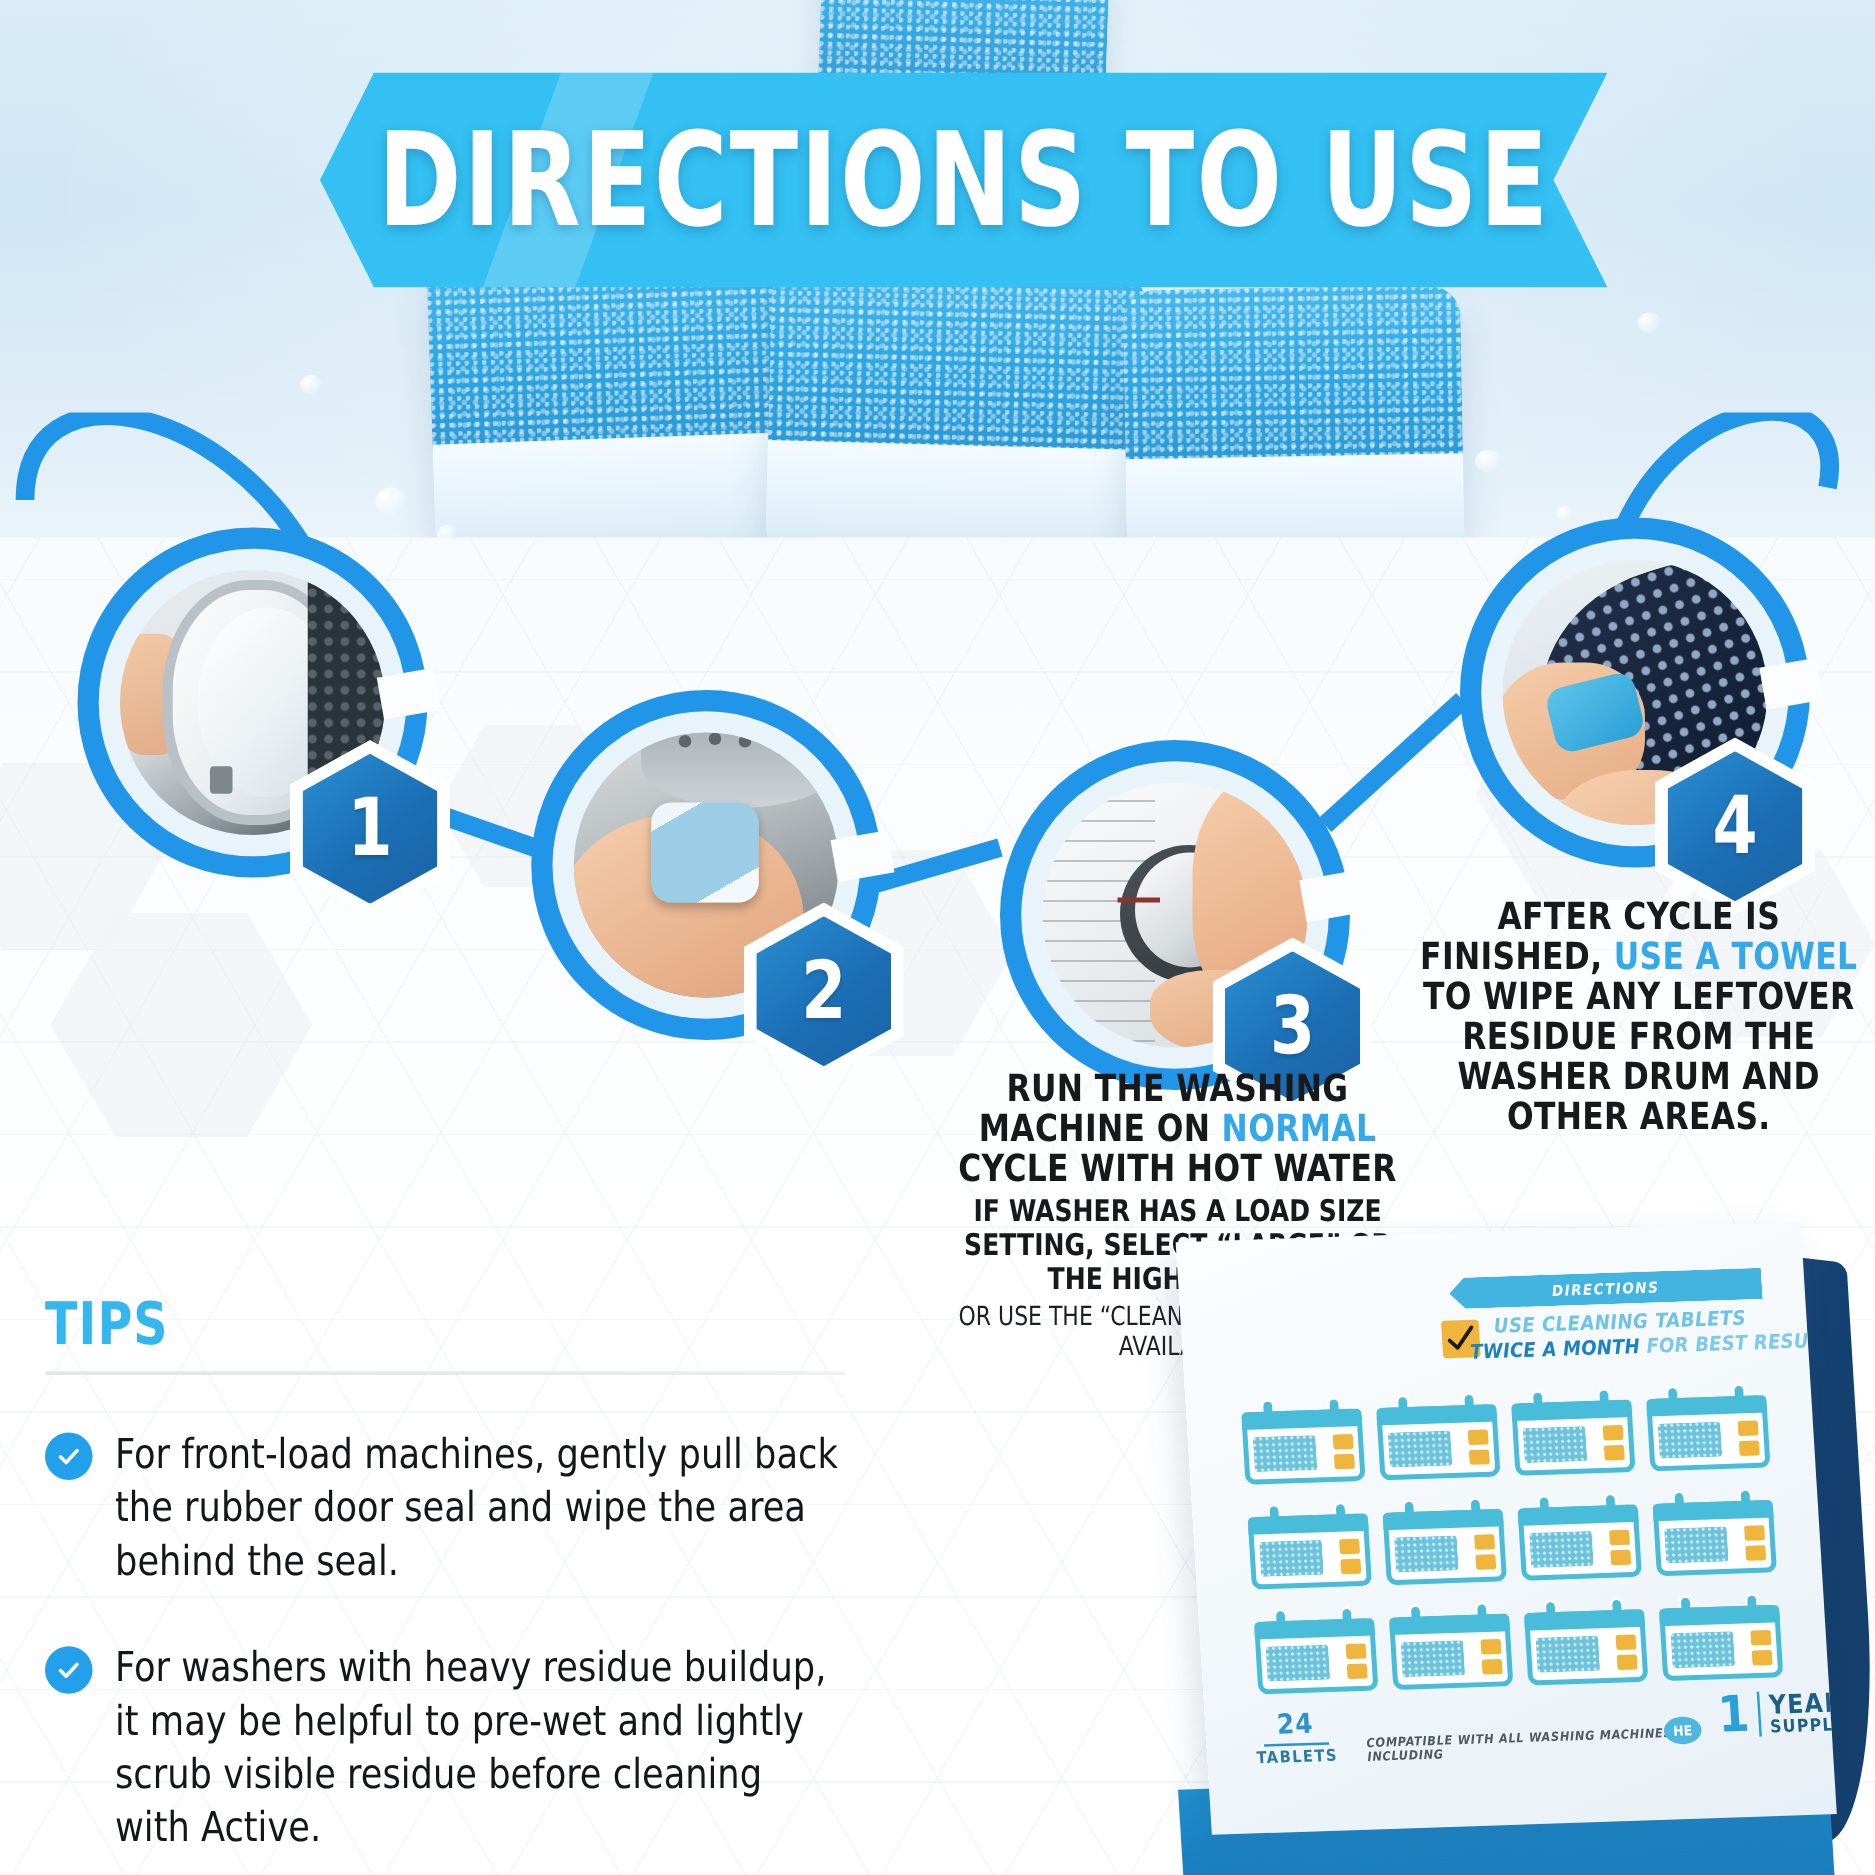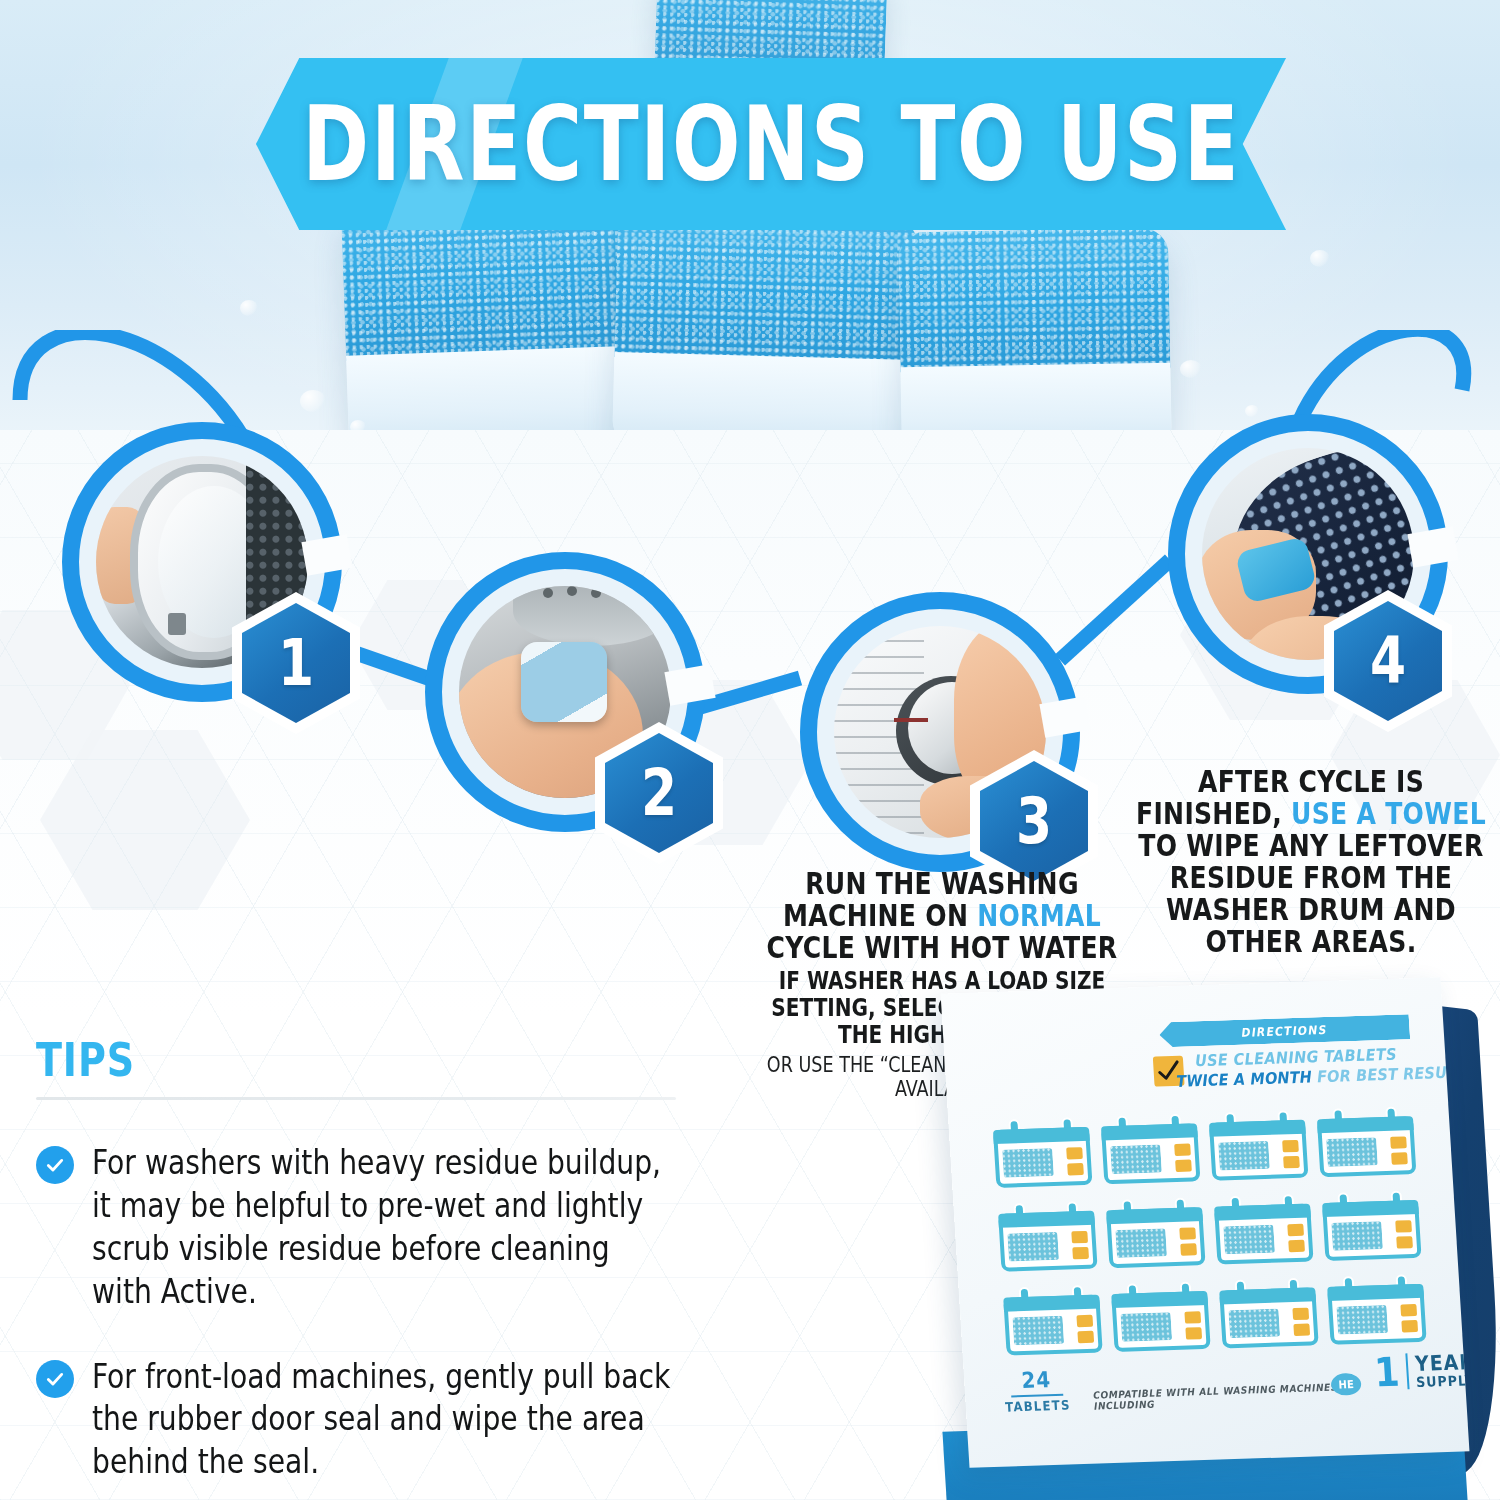--- a/index.html
+++ b/index.html
@@ -419,21 +419,21 @@
           <i class="sh" style="left:86px;top:150px;width:120px;height:66px;border-radius:40% 46% 40% 46%;background:linear-gradient(160deg,#f4c8a6,#e0a87f);"></i>
         </div>
       </div>
       <div class="ring-gap" style="right:-8px; top:108px;"></div>
       <div class="hexnum-outer" style="left:170px; top:158px;">
         <div class="hexnum">
             <span>3</span>
           </div>
       </div>
     </div>
-    <div class="step-text" style="left:-58px; top:276px; width:400px;">
+    <div class="step-text" style="left:-58px; top:264px; width:400px;">
       <div class="st-main">
         <span>RUN THE WASHING MACHINE ON </span><span class="hl">NORMAL</span><span> CYCLE WITH HOT WATER</span>
       </div>
       <div class="st-sub2">IF WASHER HAS A LOAD SIZE SETTING, SELECT “LARGE” OR THE HIGHEST SIZE</div>
       <div class="st-sub3">OR USE THE “CLEAN WASHER” CYCLE IF AVAILABLE</div>
     </div>
   </div>
 
   <div class="step" style="left:1168px; top:414px;">
     <div class="circle-wrap">
@@ -446,47 +446,47 @@
 
         </div>
       </div>
       <div class="ring-gap" style="right:-8px; top:116px;"></div>
       <div class="hexnum-outer" style="left:156px; top:176px;">
         <div class="hexnum">
             <span>4</span>
           </div>
       </div>
     </div>
-    <div class="step-text" style="left:-46px; top:304px; width:378px;margin-top:48px;">
+    <div class="step-text" style="left:-46px; top:304px; width:378px;">
       <div class="st-main">
         <span>AFTER CYCLE IS FINISHED, </span><span class="hl">USE A TOWEL</span><span> TO WIPE ANY LEFTOVER RESIDUE FROM THE WASHER DRUM AND OTHER AREAS.</span>
       </div>
     </div>
   </div>
 
   <div class="tips">
     <div class="tips-title">TIPS</div>
     <div class="tips-rule"></div>
+
+    <div class="tip-row">
+      <span class="tip-check">
+        <svg viewBox="0 0 24 24" fill="none" stroke="#ffffff" stroke-width="3.4" stroke-linecap="round" stroke-linejoin="round">
+            <polyline points="4,12.5 9.5,18 20,6.5"></polyline>
+          </svg>
+      </span>
+      <span class="tip-text">For front-load machines, gently pull back the rubber door seal and wipe the area behind the seal.</span>
+    </div>
 
     <div class="tip-row">
       <span class="tip-check">
         <svg viewBox="0 0 24 24" fill="none" stroke="#ffffff" stroke-width="3.4" stroke-linecap="round" stroke-linejoin="round">
             <polyline points="4,12.5 9.5,18 20,6.5"></polyline>
           </svg>
       </span>
       <span class="tip-text">For washers with heavy residue buildup, it may be helpful to pre-wet and lightly scrub visible residue before cleaning with Active.</span>
-    </div>
-
-    <div class="tip-row">
-      <span class="tip-check">
-        <svg viewBox="0 0 24 24" fill="none" stroke="#ffffff" stroke-width="3.4" stroke-linecap="round" stroke-linejoin="round">
-            <polyline points="4,12.5 9.5,18 20,6.5"></polyline>
-          </svg>
-      </span>
-      <span class="tip-text">For front-load machines, gently pull back the rubber door seal and wipe the area behind the seal.</span>
     </div>
   </div>
 
   <div class="boxwrap">
     <div class="box-side"></div>
     <div class="box-base"></div>
 
     <div class="box-lid">
       <div class="box-inner">
 

